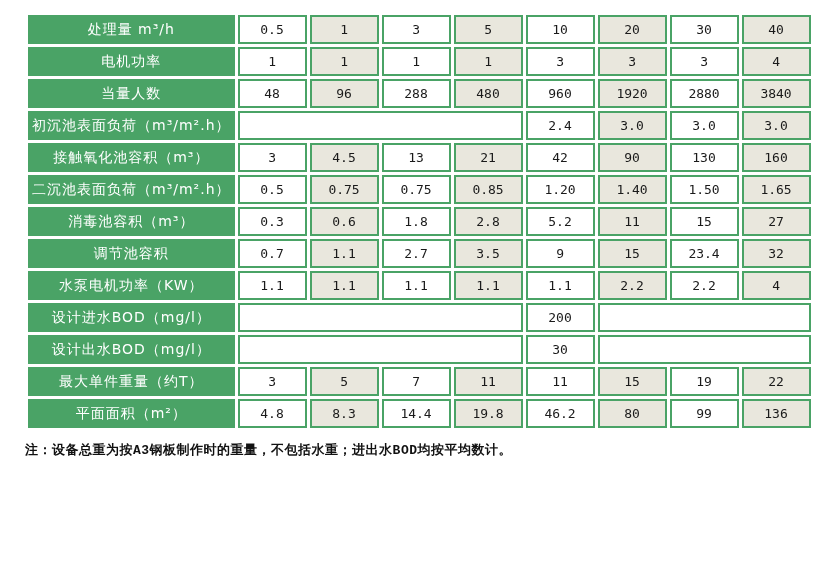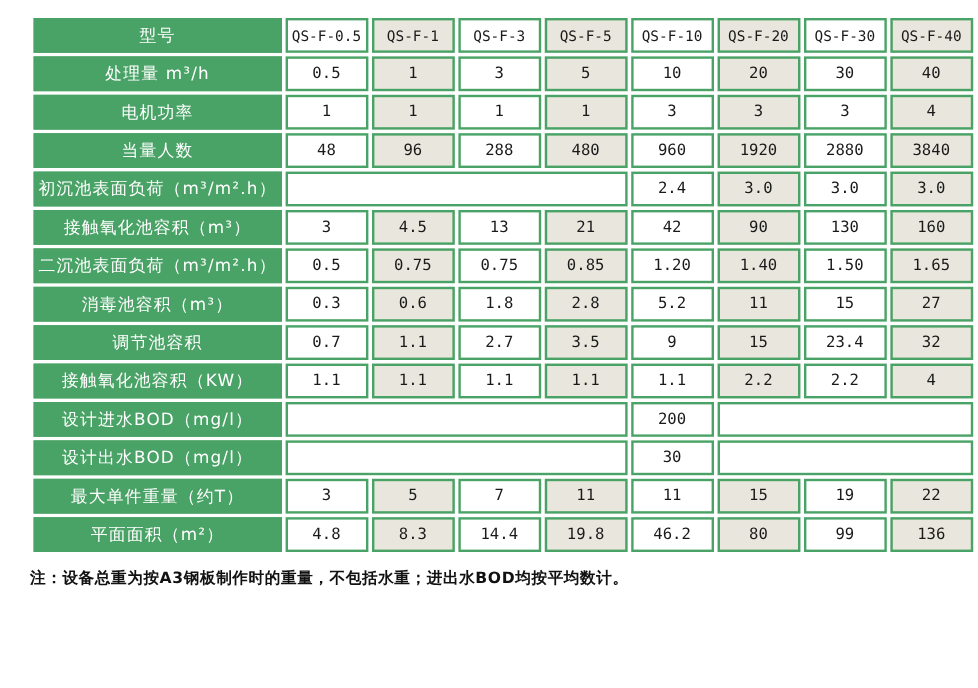--- a/index.html
+++ b/index.html
@@ -38,38 +38,28 @@
   }
   td.hd{font-size:12px;letter-spacing:0;}
   .w{background:#ffffff;}
   .b{background:#e9e7dd;}
   .note{
     margin:10px 0 0 25px;
     font-size:13px;
     font-weight:bold;
     color:#111111;
     letter-spacing:0.5px;
+    font-family:Liberation Mono, monospace;
   }
 </style>
 </head>
 <body>
 
 <table class="spec">
   <tbody>
-      <tr>
-    <td class="lbl">型号</td>
-    <td class="d w hd">QS-F-0.5</td>
-    <td class="d b hd">QS-F-1</td>
-    <td class="d w hd">QS-F-3</td>
-    <td class="d b hd">QS-F-5</td>
-    <td class="d w hd">QS-F-10</td>
-    <td class="d b hd">QS-F-20</td>
-    <td class="d w hd">QS-F-30</td>
-    <td class="d b hd">QS-F-40</td>
-  </tr>
   <tr>
     <td class="lbl">处理量 m³/h</td>
     <td class="d w">0.5</td>
     <td class="d b">1</td>
     <td class="d w">3</td>
     <td class="d b">5</td>
     <td class="d w">10</td>
     <td class="d b">20</td>
     <td class="d w">30</td>
     <td class="d b">40</td>
@@ -142,21 +132,21 @@
     <td class="d w">0.7</td>
     <td class="d b">1.1</td>
     <td class="d w">2.7</td>
     <td class="d b">3.5</td>
     <td class="d w">9</td>
     <td class="d b">15</td>
     <td class="d w">23.4</td>
     <td class="d b">32</td>
   </tr>
   <tr>
-    <td class="lbl">接触氧化池容积（KW）</td>
+    <td class="lbl">水泵电机功率（KW）</td>
     <td class="d w">1.1</td>
     <td class="d b">1.1</td>
     <td class="d w">1.1</td>
     <td class="d b">1.1</td>
     <td class="d w">1.1</td>
     <td class="d b">2.2</td>
     <td class="d w">2.2</td>
     <td class="d b">4</td>
   </tr>
   <tr>

